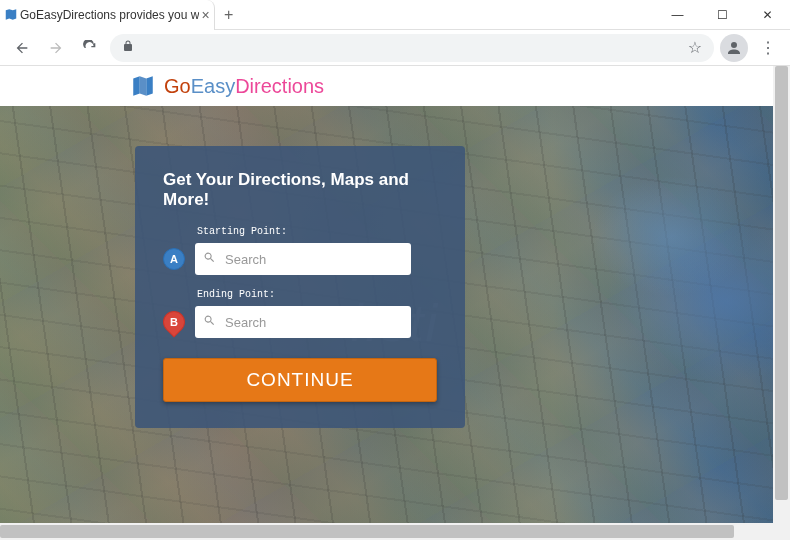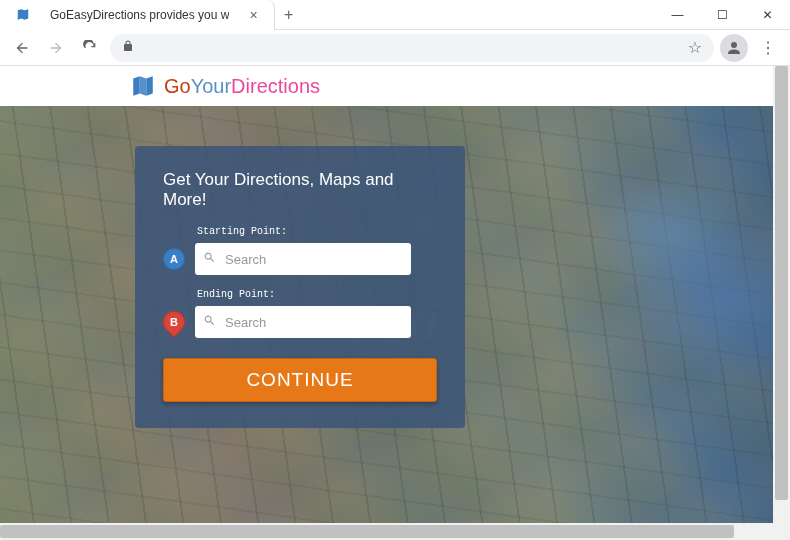--- a/index.html
+++ b/index.html
@@ -1,20 +1,20 @@
 <!DOCTYPE html>
 <html><head>
   <meta charset="utf-8">
   <style>
     * { margin: 0; padding: 0; box-sizing: border-box; font-family: Arial, sans-serif; }
     body { width: 790px; height: 540px; background: #fff; overflow: hidden; position: relative; }
     
     
     .titlebar { height: 30px; background: #fff; display: flex; align-items: center; border-bottom: 1px solid #e0e0e0; }
-    .tab { display: flex; align-items: center; gap: 20px; padding: 0 16px; height: 30px; background: #fff; border-right: 1px solid #ddd; border-top-left-radius: 8px; border-top-right-radius: 8px; min-width: 180px; }
+    .tab { display: flex; align-items: center; gap: 2px; padding: 0 4px; height: 30px; background: #fff; border-right: 1px solid #ddd; border-top-left-radius: 8px; border-top-right-radius: 8px; min-width: 180px; }
     .tab-favicon { width: 14px; height: 14px; display: flex; align-items: center; }
     .tab-title { font-size: 12px; color: #333; white-space: nowrap; overflow: hidden; text-overflow: ellipsis; flex: 1; }
     .tab-close { font-size: 14px; color: #666; cursor: pointer; }
     .new-tab { width: 28px; text-align: center; font-size: 16px; color: #666; cursor: pointer; }
     .win-controls { margin-left: auto; display: flex; }
     .win-btn { width: 45px; height: 30px; display: flex; align-items: center; justify-content: center; font-size: 12px; color: #333; cursor: pointer; }
     
     .toolbar { height: 36px; background: #fff; display: flex; align-items: center; padding: 0 8px; gap: 6px; border-bottom: 1px solid #e0e0e0; }
     .nav-btn { width: 28px; height: 28px; display: flex; align-items: center; justify-content: center; color: #5f6368; cursor: pointer; border-radius: 50%; }
     .nav-btn.disabled { color: #bbb; }
@@ -43,21 +43,21 @@
     .map-bg::after { content: ''; position: absolute; inset: 0; background:
       radial-gradient(ellipse 80px 60px at 85% 30%, rgba(100,140,180,0.6), transparent),
       radial-gradient(ellipse 120px 80px at 92% 45%, rgba(80,120,170,0.7), transparent),
       repeating-linear-gradient(82deg, transparent 0px, transparent 35px, rgba(40,40,40,0.15) 35px, rgba(40,40,40,0.15) 37px),
       repeating-linear-gradient(8deg, transparent 0px, transparent 30px, rgba(50,50,50,0.1) 30px, rgba(50,50,50,0.1) 32px);
     }
     
     .watermark { position: absolute; top: 50%; left: 50%; transform: translate(-50%, -50%); font-size: 52px; color: rgba(255,255,255,0.15); font-style: italic; font-weight: 300; pointer-events: none; letter-spacing: 2px; }
     
     .form-card { position: absolute; top: 40px; left: 135px; width: 330px; background: rgba(60,85,120,0.88); border-radius: 4px; padding: 24px 28px 26px; }
-    .form-title { color: #fff; font-size: 17px; font-weight: normal; margin-bottom: 16px; }
+    .form-title { color: #fff; font-size: 17px; font-weight: bold; margin-bottom: 16px; }
     .field-label { color: #fff; font-size: 10px; margin-left: 34px; margin-bottom: 6px; font-family: Liberation Mono, monospace; }
     .field-row { display: flex; align-items: center; gap: 10px; margin-bottom: 14px; }
     .pin { width: 22px; height: 22px; border-radius: 50%; display: flex; align-items: center; justify-content: center; color: #fff; font-size: 11px; font-weight: bold; flex-shrink: 0; }
     .pin.a { background: #3a7fc4; border: 1px solid #2a6fb4; }
     .pin.b { background: #d9453a; border: 1px solid #c9352a; position: relative; border-radius: 50% 50% 50% 0; transform: rotate(-45deg); }
     .pin.b span { transform: rotate(45deg); }
     .search-input { flex: 1; height: 32px; border: none; border-radius: 3px; padding: 0 10px 0 30px; font-size: 13px; color: #333; background: #fff; }
     .input-wrap { position: relative; flex: 1; }
     .search-icon { position: absolute; left: 8px; top: 50%; transform: translateY(-50%); color: #999; font-size: 13px; pointer-events: none; }
     .continue-btn { width: calc(100% - 0px); height: 44px; background: #e67817; border: 1px solid #c5650f; color: #fff; font-size: 19px; font-weight: normal; letter-spacing: 1px; border-radius: 3px; cursor: pointer; margin-top: 6px; box-shadow: 0 2px 4px rgba(0,0,0,0.3); }
@@ -125,21 +125,21 @@
 
 <div class="page">
   <div class="header">
     <span class="logo-icon">
       <svg viewBox="0 0 24 24" width="26" height="26">
           <path fill="#3a7fc4" d="M3 5l6-2v16l-6 2zM15 5l6-2v16l-6 2z"></path>
           <path fill="#5a8fc7" d="M9 3l6 2v16l-6-2z"></path>
         </svg>
     </span>
     <span class="logo-text">
-      <span class="logo-go">Go</span><span class="logo-easy">Your</span><span class="logo-dir">Directions</span>
+      <span class="logo-go">Go</span><span class="logo-easy">Easy</span><span class="logo-dir">Directions</span>
     </span>
   </div>
 
   <div class="hero">
     <div class="map-bg"></div>
     <div class="watermark">i.sti</div>
 
     <div class="form-card">
       <div class="form-title">Get Your Directions, Maps and More!</div>
       

